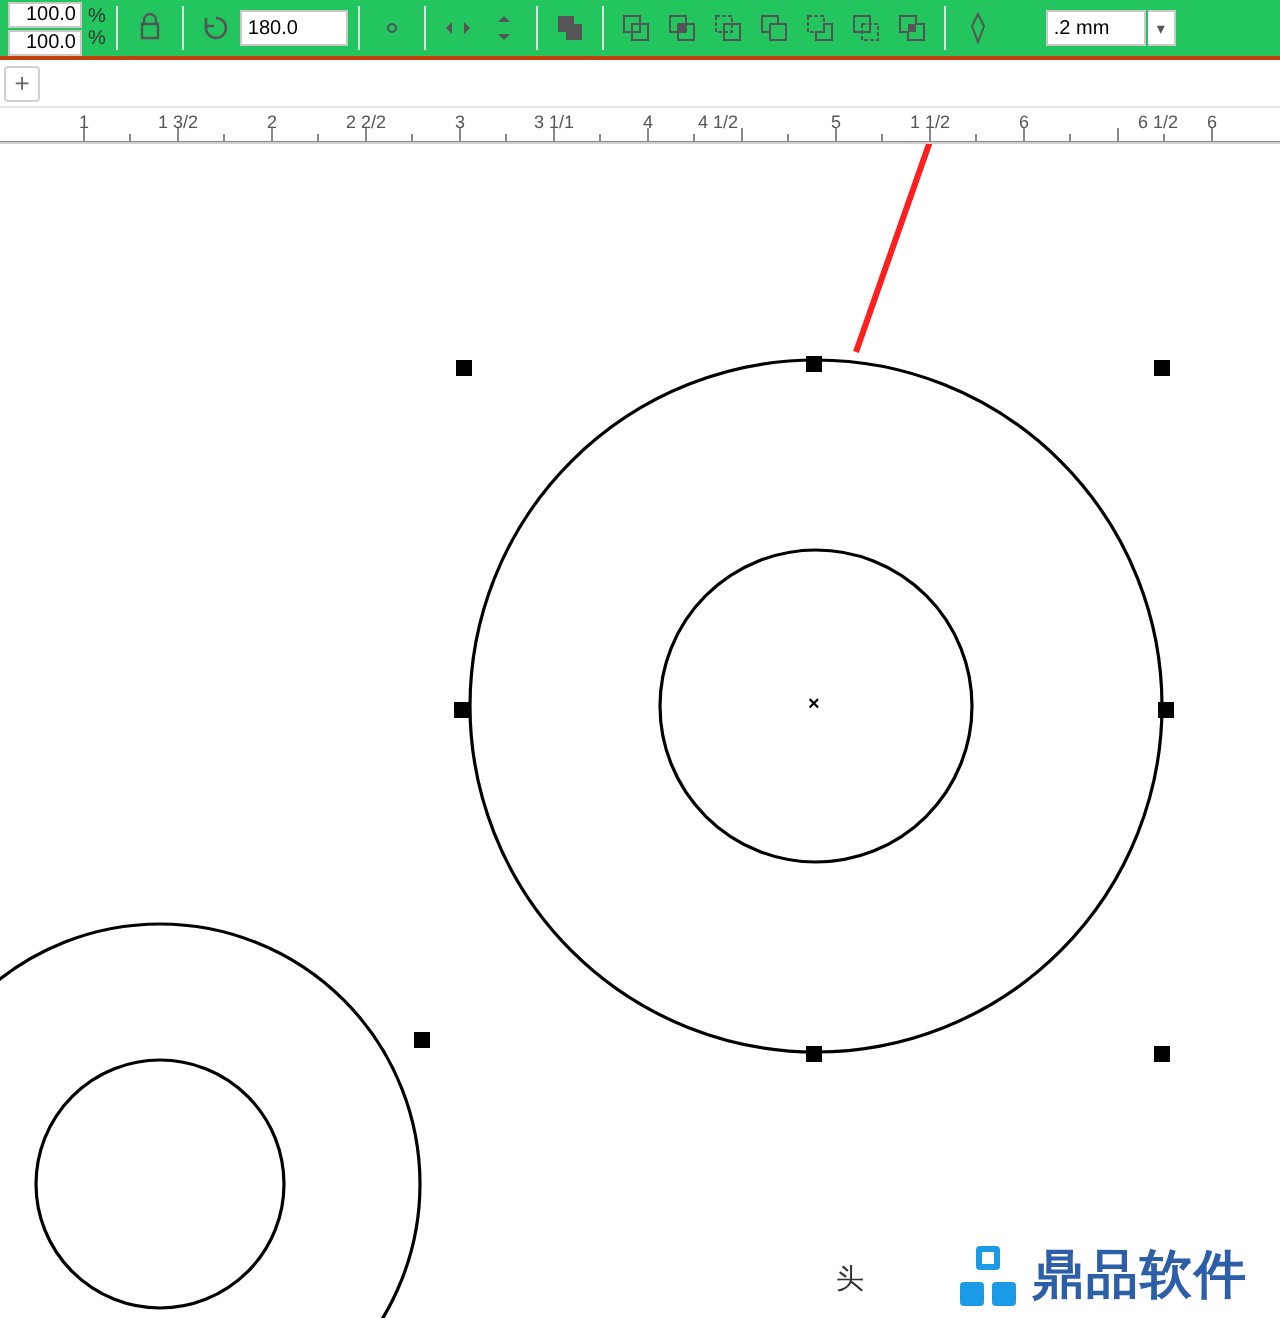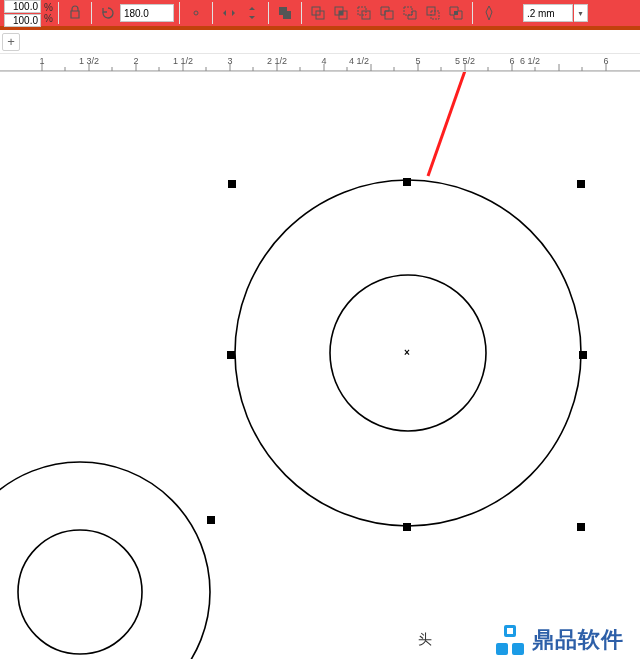--- a/index.html
+++ b/index.html
@@ -9,22 +9,22 @@
     font-family: Arial, sans-serif;
     font-size: 11px;
     background: #fff;
     overflow: hidden;
     position: relative;
   }
   .toolbar {
     display: flex;
     align-items: center;
     height: 30px;
-    background: #ef4444;
-    border-bottom: 4px solid #c2410c;
+    background: #22c55e;
+    border-bottom: 2px solid #c2410c;
     padding: 0 2px;
     gap: 1px;
   }
   .num-stack {
     display: flex;
     flex-direction: column;
     gap: 1px;
     margin-left: 2px;
   }
   .num-input {
@@ -150,21 +150,21 @@
     position: absolute;
     pointer-events: none;
   }
   .watermark {
     position: absolute;
     right: 16px;
     bottom: 4px;
     display: flex;
     align-items: center;
     gap: 8px;
-    font-size: 22px;
+    font-size: 26px;
     font-weight: 600;
     color: #2d5fa8;
     letter-spacing: 1px;
   }
   .wm-logo {
     position: relative;
     width: 28px;
     height: 30px;
   }
   .wm-top {
@@ -329,29 +329,29 @@
           <line x1="535" y1="13" x2="535" y2="18"></line>
         <line x1="559" y1="10" x2="559" y2="18"></line>
           <line x1="582" y1="13" x2="582" y2="18"></line>
         <line x1="606" y1="10" x2="606" y2="18"></line>
       </g>
     </g>
   </svg>
   <span class="ruler-label" style="left:42px">1</span>
   <span class="ruler-label" style="left:89px">1 3/2</span>
   <span class="ruler-label" style="left:136px">2</span>
-  <span class="ruler-label" style="left:183px">1 1/2</span>
+  <span class="ruler-label" style="left:183px">2 2/2</span>
   <span class="ruler-label" style="left:230px">3</span>
-  <span class="ruler-label" style="left:277px">2 1/2</span>
+  <span class="ruler-label" style="left:277px">3 1/1</span>
   <span class="ruler-label" style="left:324px">4</span>
   <span class="ruler-label" style="left:359px">4 1/2</span>
   <span class="ruler-label" style="left:418px">5</span>
-  <span class="ruler-label" style="left:465px">5 5/2</span>
+  <span class="ruler-label" style="left:465px">1 1/2</span>
   <span class="ruler-label" style="left:512px">6</span>
-  <span class="ruler-label" style="left:530px">6 1/2</span>
+  <span class="ruler-label" style="left:579px">6 1/2</span>
   <span class="ruler-label" style="left:606px">6</span>
 </div>
 
 <div class="canvas-area">
   <svg class="shape-svg" width="640" height="587">
 
     <circle cx="408" cy="281" r="173" fill="none" stroke="#000" stroke-width="1.6"></circle>
     <circle cx="408" cy="281" r="78" fill="none" stroke="#000" stroke-width="1.6"></circle>
 
     <circle cx="80" cy="520" r="130" fill="none" stroke="#000" stroke-width="1.6"></circle>

